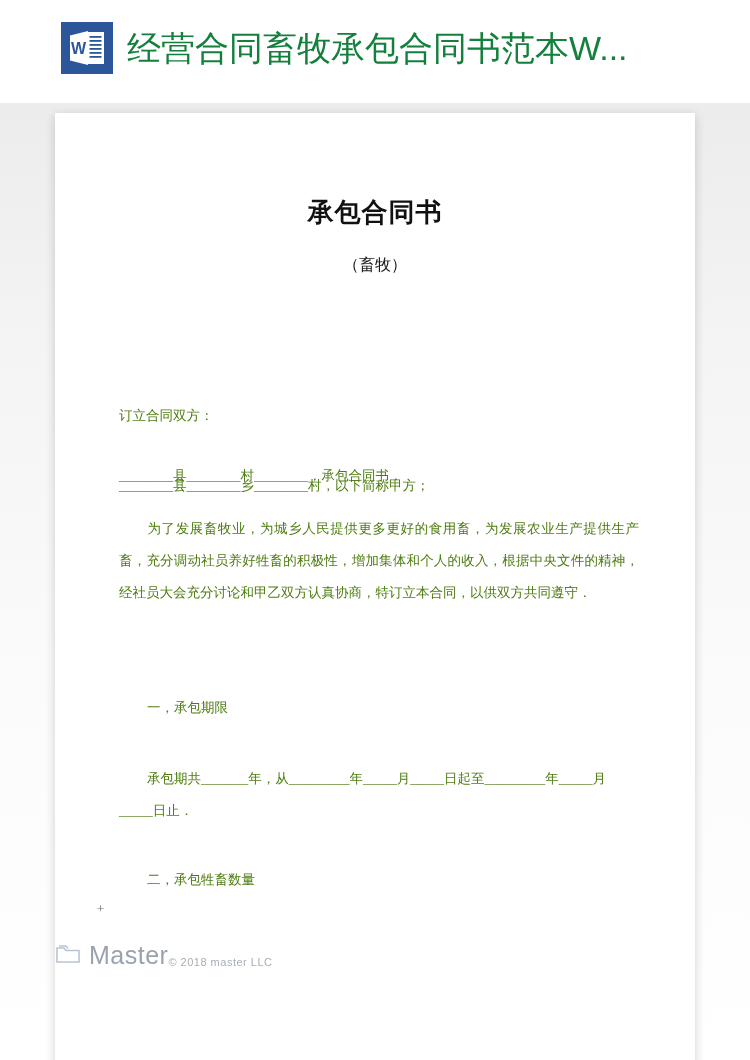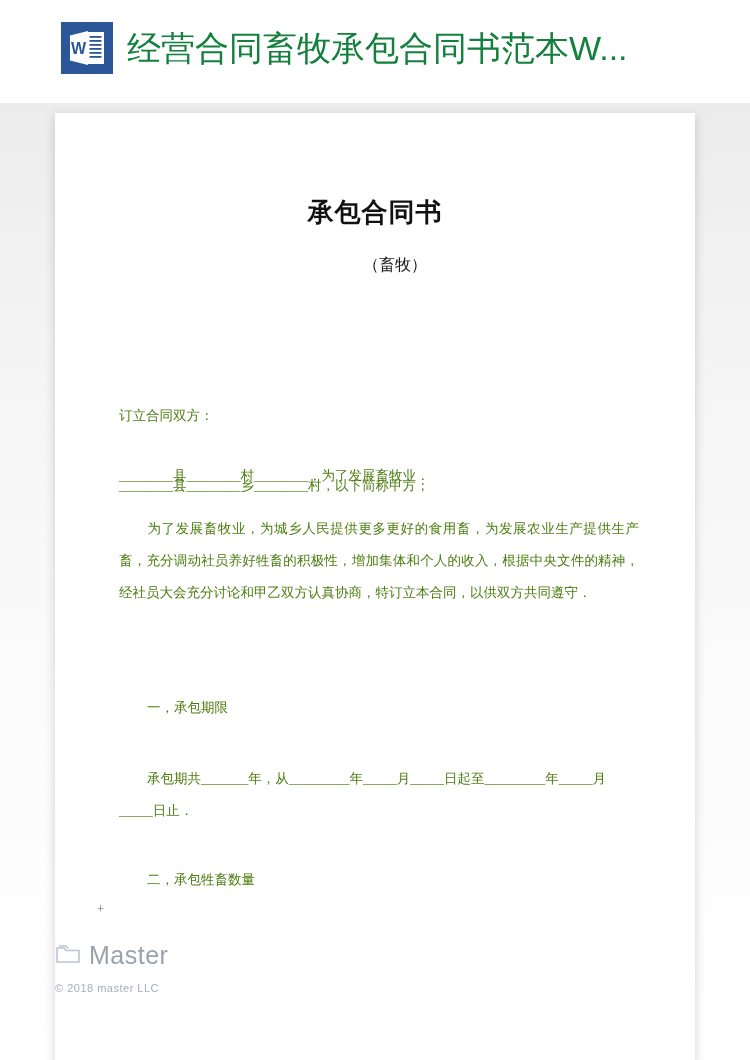--- a/index.html
+++ b/index.html
@@ -102,21 +102,20 @@
   }
   .doc-subtitle {
     position: absolute;
     left: 0;
     top: 142px;
     width: 640px;
     text-align: center;
     font-family: "Liberation Serif", serif;
     font-size: 16px;
     color: #1a1a1a;
-    padding-left: 20px;
   }
 
   .body-block {
     position: absolute;
     left: 64px;
     width: 520px;
     font-family: "Liberation Serif", serif;
     font-size: 13.5px;
     color: #4d7c0f;
     line-height: 30px;
@@ -155,22 +154,22 @@
     color: #666666;
   }
 
   
   #watermark {
     position: absolute;
     left: 0;
     top: 828px;
     width: 640px;
     display: flex;
-    flex-direction: column;
-    align-items: flex-start;
+    flex-direction: row;
+    align-items: center;
   }
   #wm-row {
     display: flex;
     align-items: center;
     gap: 8px;
   }
   #wm-text {
     font-family: "Liberation Sans", sans-serif;
     font-size: 25px;
     color: #9aa3ad;
@@ -224,21 +223,21 @@
 <div id="page">
 
   <div class="doc-title">承包合同书</div>
 
   <div class="doc-subtitle">（畜牧）</div>
 
   <div class="body-block" id="parties-label">订立合同双方：</div>
 
   <div class="body-block" id="party-a">________县________乡________村，以下简称甲方；</div>
 
-  <div class="body-block" id="party-b">________县________村________，为了发展畜牧业．</div>
+  <div class="body-block" id="party-b">________县________村________，承包合同书．</div>
 
   <div class="body-block" id="preamble"><span class="indent"></span><span>为了发展畜牧业，为城乡人民提供更多更好的食用畜，为发展农业生产提供生产畜，充分调动社员养好牲畜的积极性，增加集体和个人的收入，根据中央文件的精神，经社员大会充分讨论和甲乙双方认真协商，特订立本合同，以供双方共同遵守．</span></div>
 
   <div class="body-block" id="sec1-heading"><span class="indent"></span><span>一，承包期限</span></div>
 
   <div class="body-block" id="sec1-body"><span class="indent"></span><span>承包期共_______年，从_________年_____月_____日起至_________年_____月_____日止．</span></div>
 
   <div class="body-block" id="sec2-heading"><span class="indent"></span><span>二，承包牲畜数量</span></div>
 
   <div id="plus-mark">+</div>

